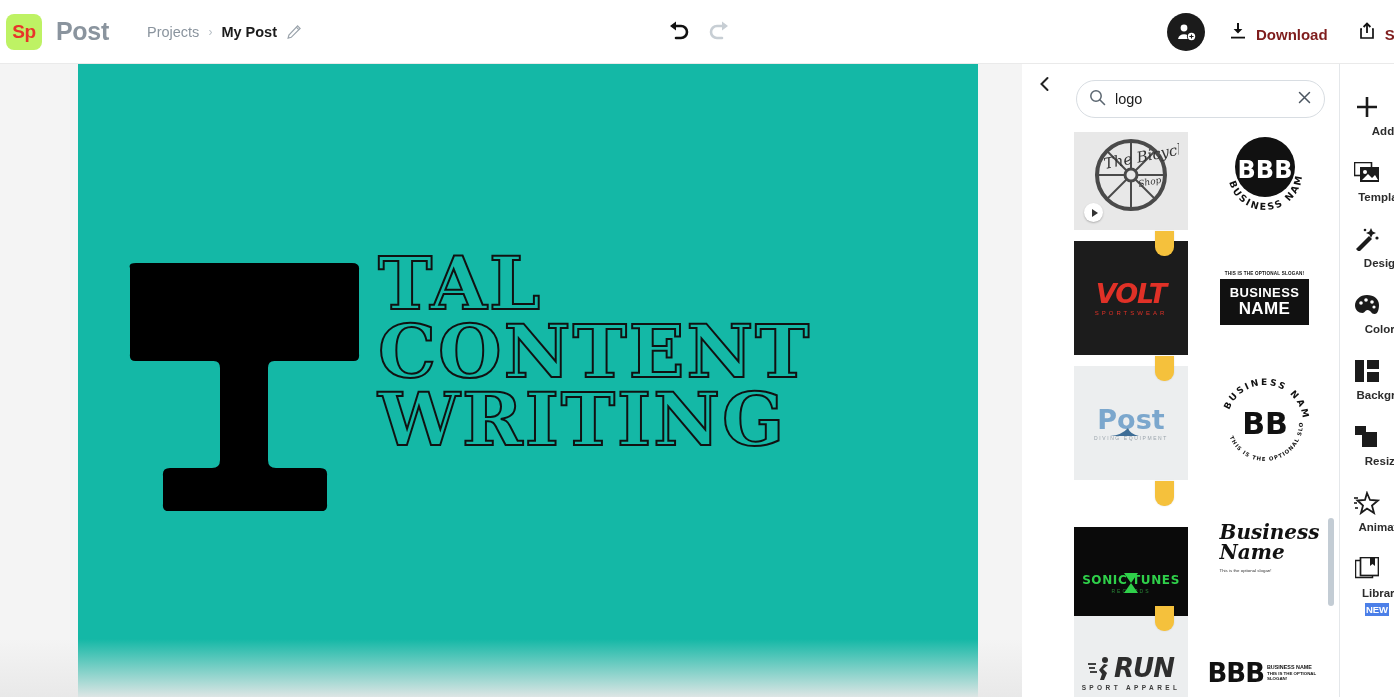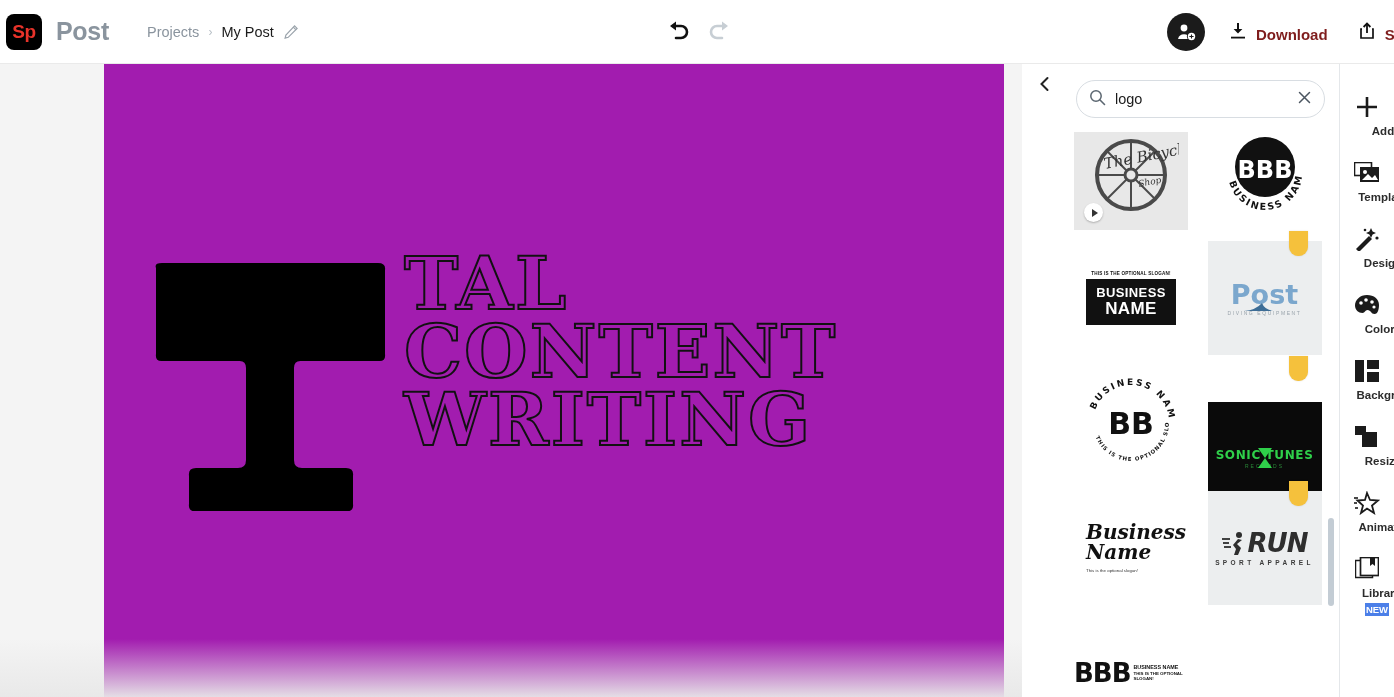--- a/index.html
+++ b/index.html
@@ -15,36 +15,36 @@
   .topbar {
     position: absolute; top: 0; left: 0; width: 1394px; height: 64px;
     background: #ffffff;
     border-bottom: 1px solid #eaeaea;
     display: flex; align-items: center;
     z-index: 30;
   }
   .brand { display: flex; align-items: center; margin-left: 6px; }
   .sp-logo {
     width: 36px; height: 36px; border-radius: 8px;
-    background: #000000;
+    background: #bef264;
     display: flex; align-items: center; justify-content: center;
     color: #e8332a; font-weight: bold; font-size: 19px;
     letter-spacing: -0.5px; font-family: "Liberation Sans", sans-serif;
   }
   .app-title {
     margin-left: 14px; font-size: 25px; font-weight: bold;
     color: #8a949e; letter-spacing: -0.3px;
   }
   .breadcrumb {
     display: flex; align-items: center; margin-left: 38px; gap: 9px;
     font-size: 14.5px;
   }
   .bc-projects { color: #8a949e; }
   .bc-sep { color: #b9c0c7; font-size: 12px; }
-  .bc-current { color: #1b1b1b; font-weight: normal; }
+  .bc-current { color: #1b1b1b; font-weight: bold; }
   .pencil-ic { width: 16px; height: 16px; display: block; }
 
   .history {
     position: absolute; left: 663px; top: 16px;
     display: flex; align-items: center; gap: 12px;
   }
   .hist-btn { width: 30px; height: 30px; display:flex; align-items:center; justify-content:center; }
 
   .top-right {
     position: absolute; right: 0; top: 0; height: 64px;
@@ -61,22 +61,22 @@
   }
   .tb-action.download { margin-right: 30px; }
   .tb-action.share { margin-right: -24px; }
 
   
   .workarea {
     position: absolute; top: 64px; left: 0; width: 1022px; height: 633px;
     background: #f4f4f4; overflow: hidden;
   }
   .canvas-sheet {
-    position: absolute; left: 104px; top: 0px; width: 900px; height: 633px;
-    background: #a21caf;
+    position: absolute; left: 78px; top: 0px; width: 900px; height: 633px;
+    background: #14b8a6;
   }
   .artwork {
     position: absolute; left: 0px; top: 186px; width: 900px; height: 270px;
   }
   .big-t {
     position: absolute; left: 46px; top: 10px;
     width: 240px; height: 255px;
   }
   .outline-text {
     position: absolute; left: 300px; top: 0px; width: 580px; height: 270px;
@@ -411,20 +411,29 @@
                   <path id="arcp" d="M10 47 A37 37 0 0 0 84 47" fill="none"></path>
                   <text font-family="DejaVu Sans, sans-serif" font-size="9.5" font-weight="bold" fill="#111" letter-spacing="2">
                     <textPath href="#arcp" startOffset="8%">BUSINESS NAME</textPath>
                   </text>
                 </svg>
               </div>
             </div>
           </div>
         </div>
 
+        <div class="tile">
+          <div class="premium"></div>
+          <div class="tile-art t-bg-black">
+            <div class="ctr">
+              <div class="volt-word">VOLT</div>
+              <div class="volt-sub">SPORTSWEAR</div>
+            </div>
+          </div>
+        </div>
 
         <div class="tile">
           <div class="tile-art t-bg-white">
             <div class="ctr">
               <div class="bn-slogan">THIS IS THE OPTIONAL SLOGAN!</div>
               <div class="bn-box">
                 <div class="bn-l1">BUSINESS</div>
                 <div class="bn-l2">NAME</div>
               </div>
             </div>

